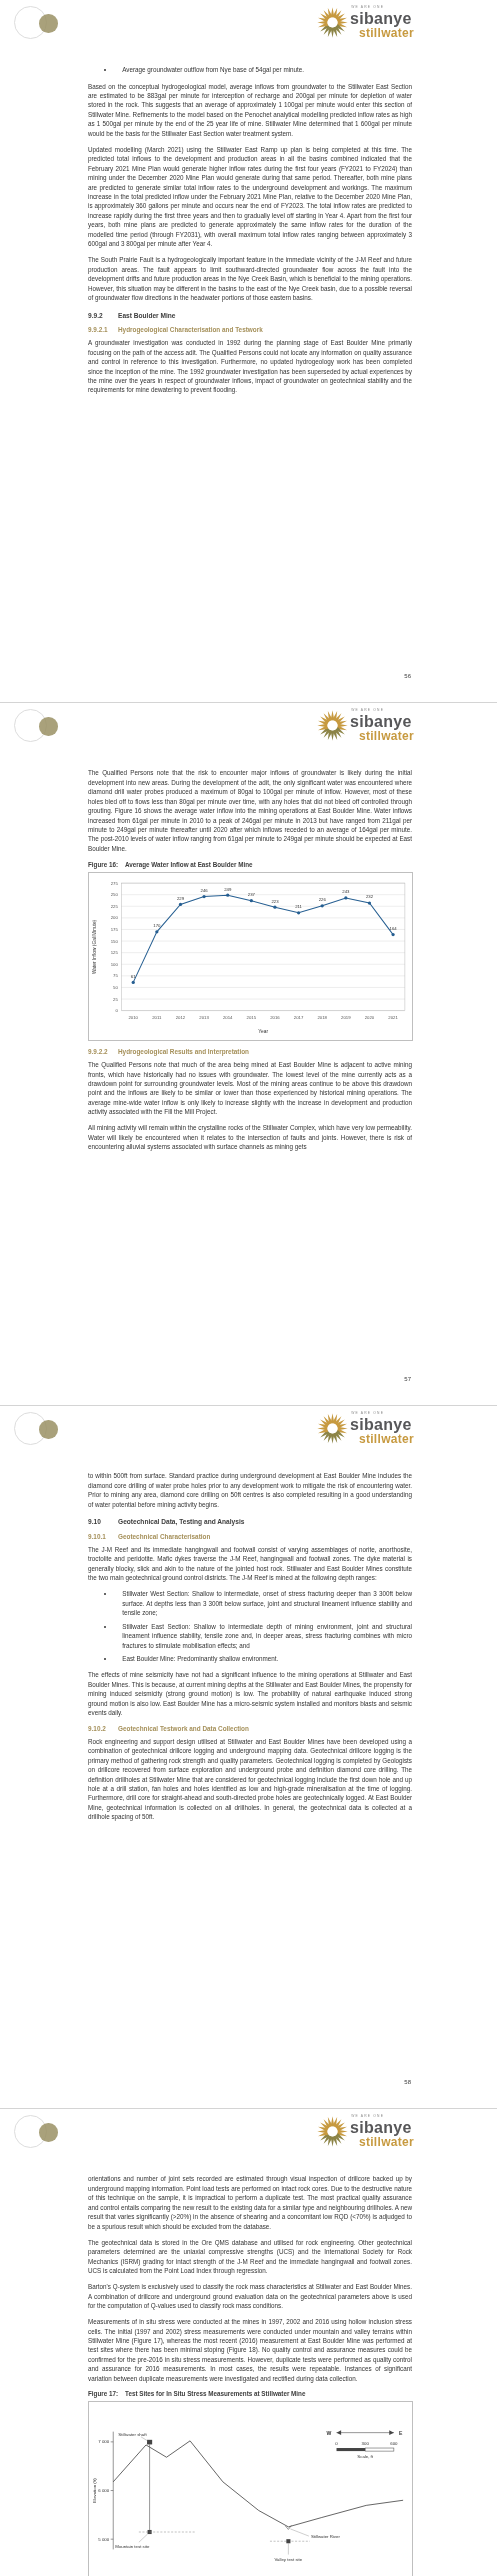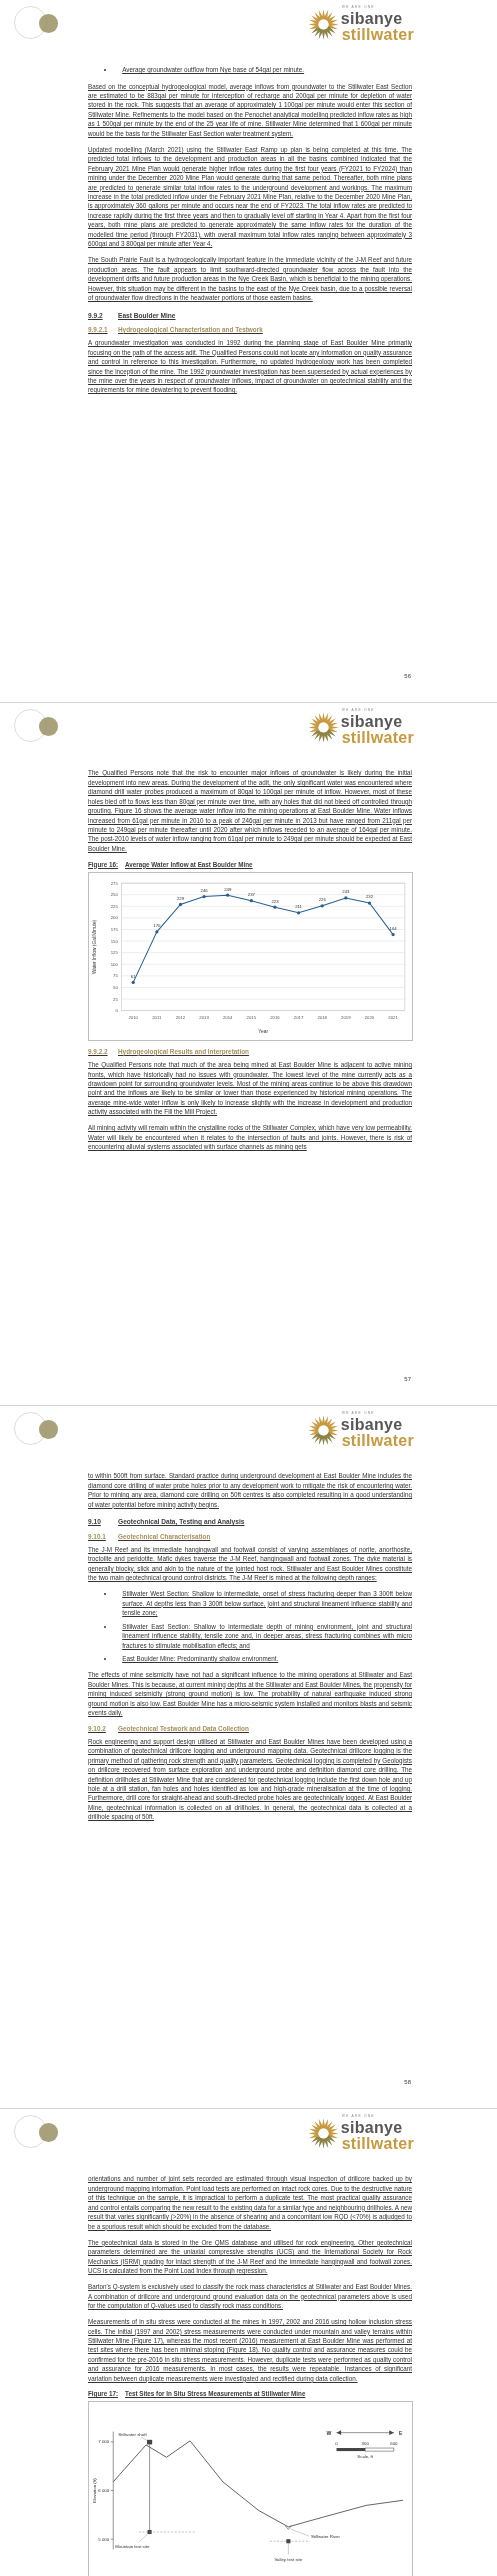--- a/index.html
+++ b/index.html
@@ -1,42 +1,42 @@
 <!DOCTYPE html>
 <html style="font-size:8.2px"><head>
 <meta charset="utf-8">
 <style>
   * { margin:0; padding:0; box-sizing:border-box; }
   html,body { background:#eaeaea; }
   body { width:497px; font-family:"Liberation Sans", sans-serif; color:#333; }
   .doc { width:497px; }
   .page {
     position:relative; width:497px; height:703px; background:#ffffff;
-    border-bottom:1px solid #d4d4d4; overflow:hidden;text-decoration:underline;
+    border-bottom:1px solid #d4d4d4; overflow:hidden;
   }
   .page:last-child { border-bottom:none; }
 
   
   .page-header { position:relative; height:52px; }
   .circle-outline {
     position:absolute; left:14.4px; top:6.2px; width:33px; height:33px;
     border:1px solid #dddddd; border-radius:50%;
   }
   .circle-solid {
     position:absolute; left:39px; top:14.4px; width:18.5px; height:18.5px;
     background:#9a9164; border-radius:50%; opacity:0.85;
   }
 
   
   .logo { position:absolute; top:6.2px; right:83px; display:flex; align-items:center; }
   .logo .sun { width:33px; height:33px; margin-right:-3.1px; }
   .logo-text { display:flex; flex-direction:column; align-items:flex-start; line-height:1; }
   .tagline { font-size:3.3px; letter-spacing:1.2px; color:#8a8a8a; text-transform:uppercase; margin-bottom:1.5px; margin-left:5.2px; }
   .name-top { font-size:16px; font-weight:bold; color:#575759; letter-spacing:0.3px; margin-left:4.1px; }
-  .name-bottom { font-size:16px; font-weight:bold; color:#C79A40; letter-spacing:0.3px; margin-left:5px; margin-top:0.5px; }
+  .name-bottom { font-size:12px; font-weight:bold; color:#C79A40; letter-spacing:0.3px; margin-left:13px; margin-top:0.5px; }
 
   
   .content { padding:0 85px 0 88px; margin-top:13.4px; }
   .content p { font-size:6.3px; line-height:1.5; text-align:justify; margin-bottom:6.7px; color:#333; }
   ul.bullets { list-style:disc outside; margin:0 0 6.7px 0; padding-left:27px; }
   ul.bullets li { font-size:6.3px; line-height:1.5; text-align:justify; margin-bottom:4.1px; color:#333; padding-left:7.2px; }
 
   .h2 { display:flex; font-size:6.6px; font-weight:bold; color:#3d3d3d; margin:9.3px 0 5.2px 0; }
   .h3 { display:flex; font-size:6.4px; font-weight:bold; color:#A5905A; margin:7.2px 0 5.2px 0; }
   .hnum { flex:0 0 30px; }

